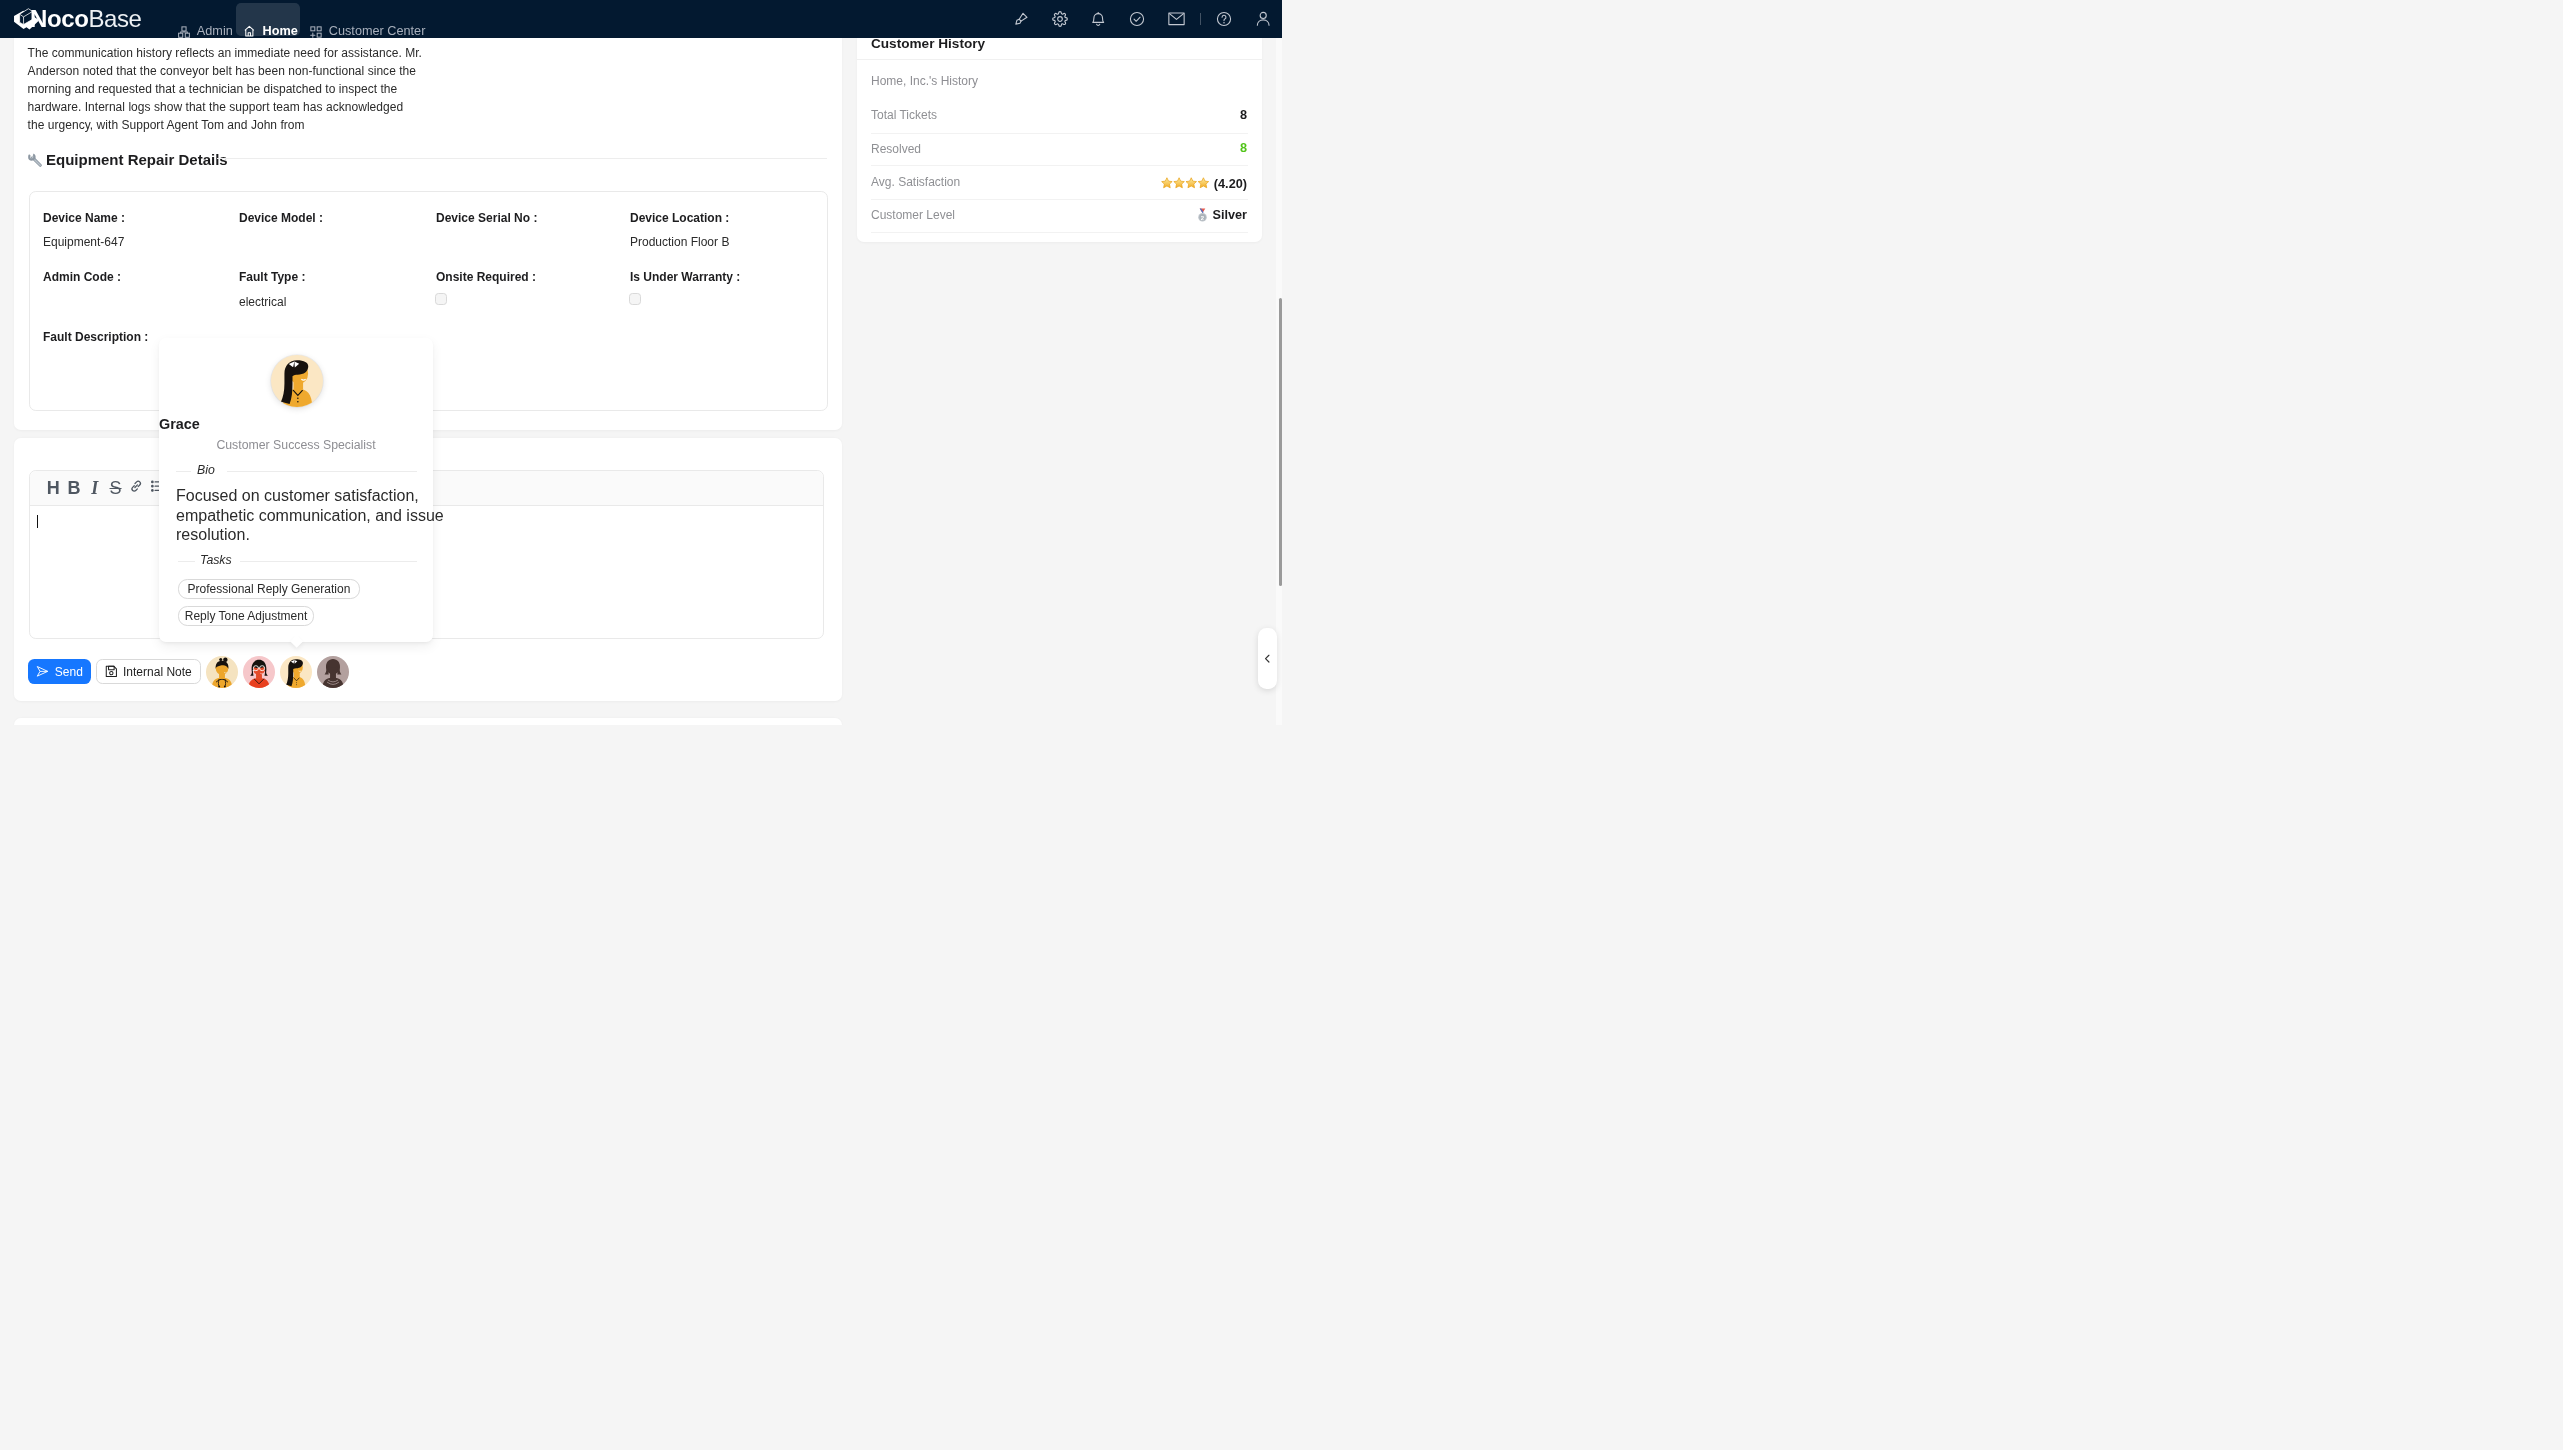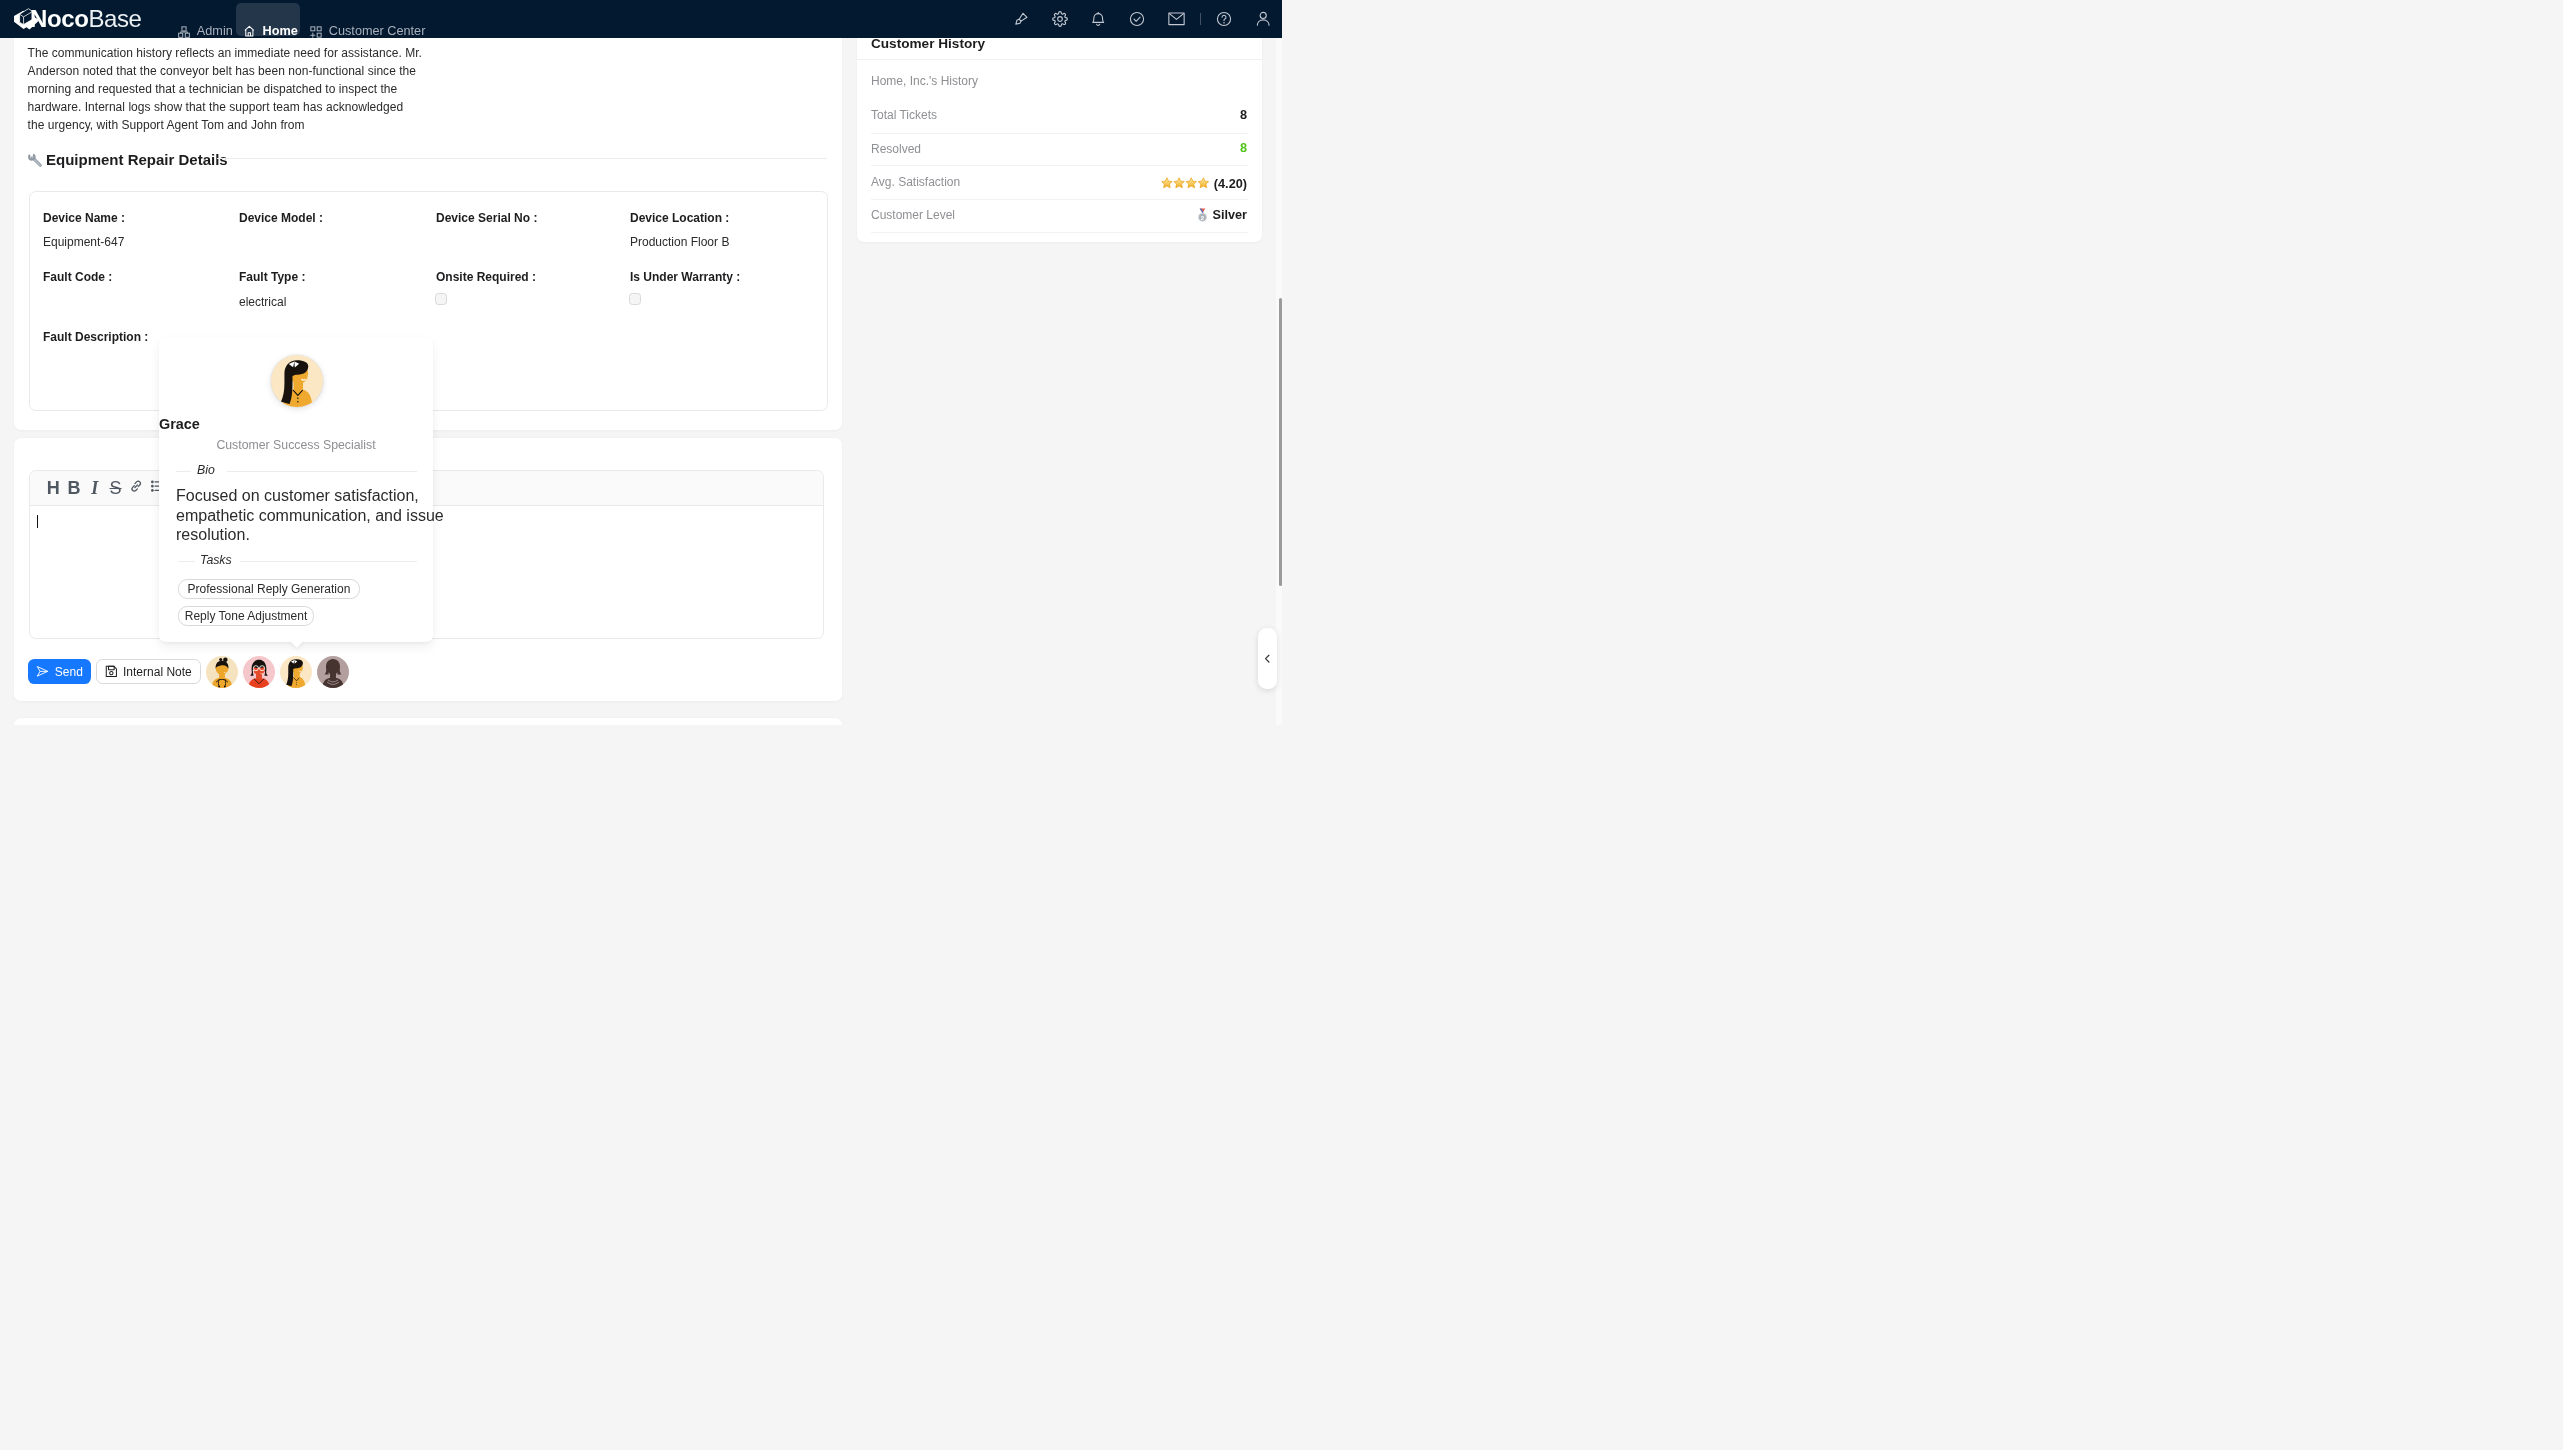--- a/index.html
+++ b/index.html
@@ -65,21 +65,21 @@
 <div id="sectxt">Equipment Repair Details</div>
 <div id="secline"></div>
 
 <div id="fbox"></div>
 <div class="flabel" style="left:43px; top:212px">Device Name :</div>
 <div class="flabel" style="left:239px; top:212px">Device Model :</div>
 <div class="flabel" style="left:436px; top:212px">Device Serial No :</div>
 <div class="flabel" style="left:630px; top:212px">Device Location :</div>
 <div class="fval" style="left:43px; top:236px">Equipment-647</div>
 <div class="fval" style="left:630px; top:236px">Production Floor B</div>
-<div class="flabel" style="left:43px; top:271px">Fault Code :</div>
+<div class="flabel" style="left:43px; top:271px">Admin Code :</div>
 <div class="flabel" style="left:239px; top:271px">Fault Type :</div>
 <div class="flabel" style="left:436px; top:271px">Onsite Required :</div>
 <div class="flabel" style="left:630px; top:271px">Is Under Warranty :</div>
 <div class="fval" style="left:239px; top:296px">electrical</div>
 <div class="fcheck" style="left:435px; top:293px"></div>
 <div class="fcheck" style="left:629px; top:293px"></div>
 <div class="flabel" style="left:43px; top:331px">Fault Description :</div>
 
 <div id="ebox">
   <div id="etoolbar">

